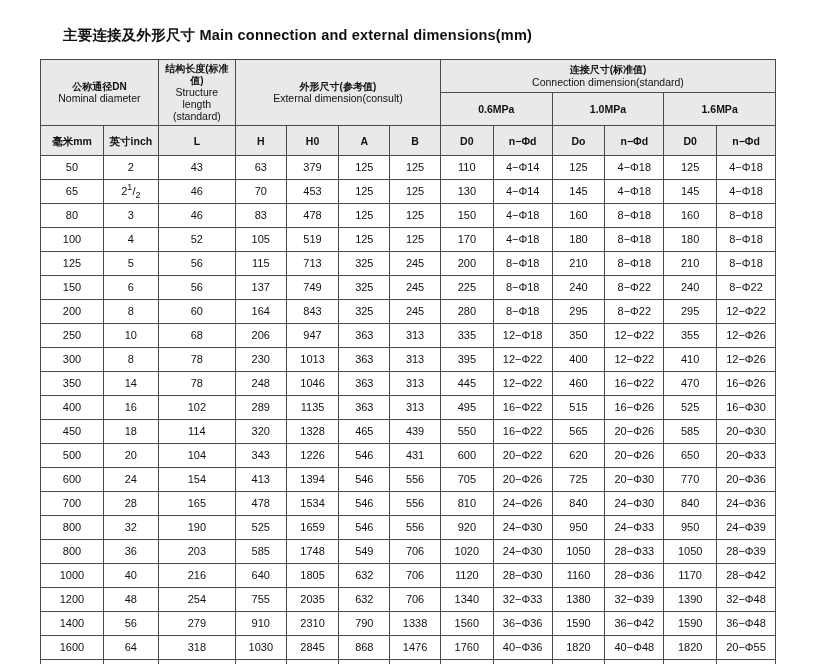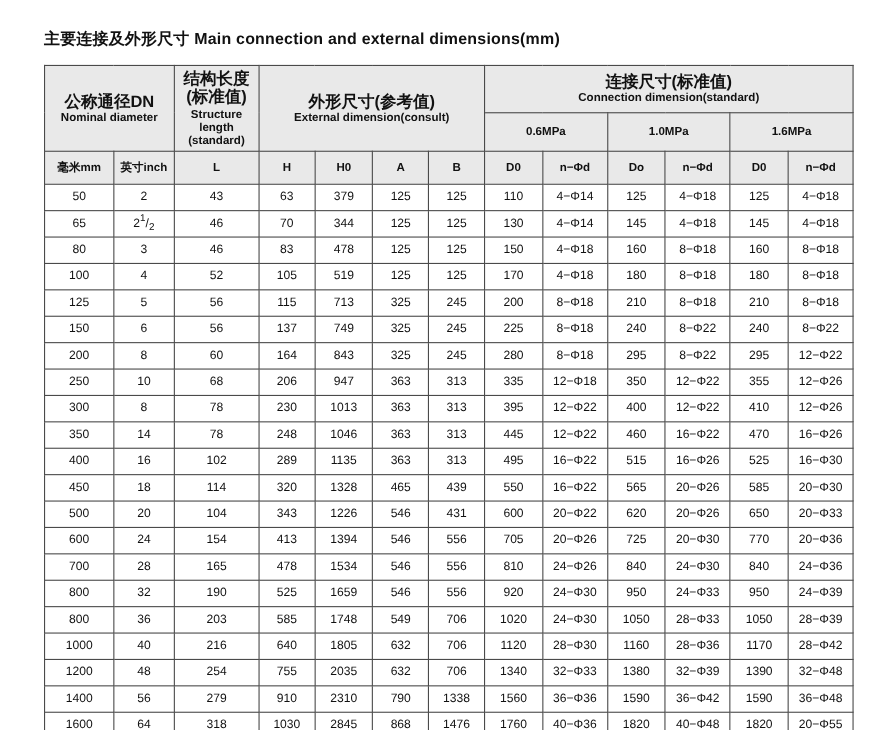--- a/index.html
+++ b/index.html
@@ -18,20 +18,21 @@
   .page {
     padding: 26px 36px 0 40px;
     box-sizing: border-box;
   }
   .doc-title {
     font-size: 14.5px;
     font-weight: bold;
     letter-spacing: 0.2px;
     margin-bottom: 14px;
     white-space: nowrap;
+    margin-left: 23px;
   }
   table.spec {
     border-collapse: collapse;
     width: 736px;
     table-layout: fixed;
   }
   table.spec th, table.spec td {
     border: 1px solid #4a4a4a;
     text-align: center;
     vertical-align: middle;
@@ -45,27 +46,27 @@
     font-weight: bold;
     font-size: 10.5px;
     padding: 3px 2px;
   }
   .hdr-sub {
     font-weight: bold;
     font-size: 10.5px;
   }
   .hdr-cn {
     display: block;
-    font-size: 15px;
+    font-size: 10px;
     font-weight: bold;
   }
   .hdr-en {
     display: block;
     font-size: 10.5px;
-    font-weight: bold;
+    font-weight: normal;
   }
   .unit-row th {
     height: 21px;
     background: #e9e9e9;
   }
   tbody td {
     background: #ffffff;
     font-size: 11px;
   }
   .frac {
@@ -166,21 +167,21 @@
           <td>125</td>
           <td>4−Φ18</td>
           <td>125</td>
           <td>4−Φ18</td>
         </tr>
         <tr>
           <td>65</td>
           <td>2<span class="frac">1</span>/<span class="frac2">2</span></td>
           <td>46</td>
           <td>70</td>
-          <td>344</td>
+          <td>453</td>
           <td>125</td>
           <td>125</td>
           <td>130</td>
           <td>4−Φ14</td>
           <td>145</td>
           <td>4−Φ18</td>
           <td>145</td>
           <td>4−Φ18</td>
         </tr>
         <tr>

